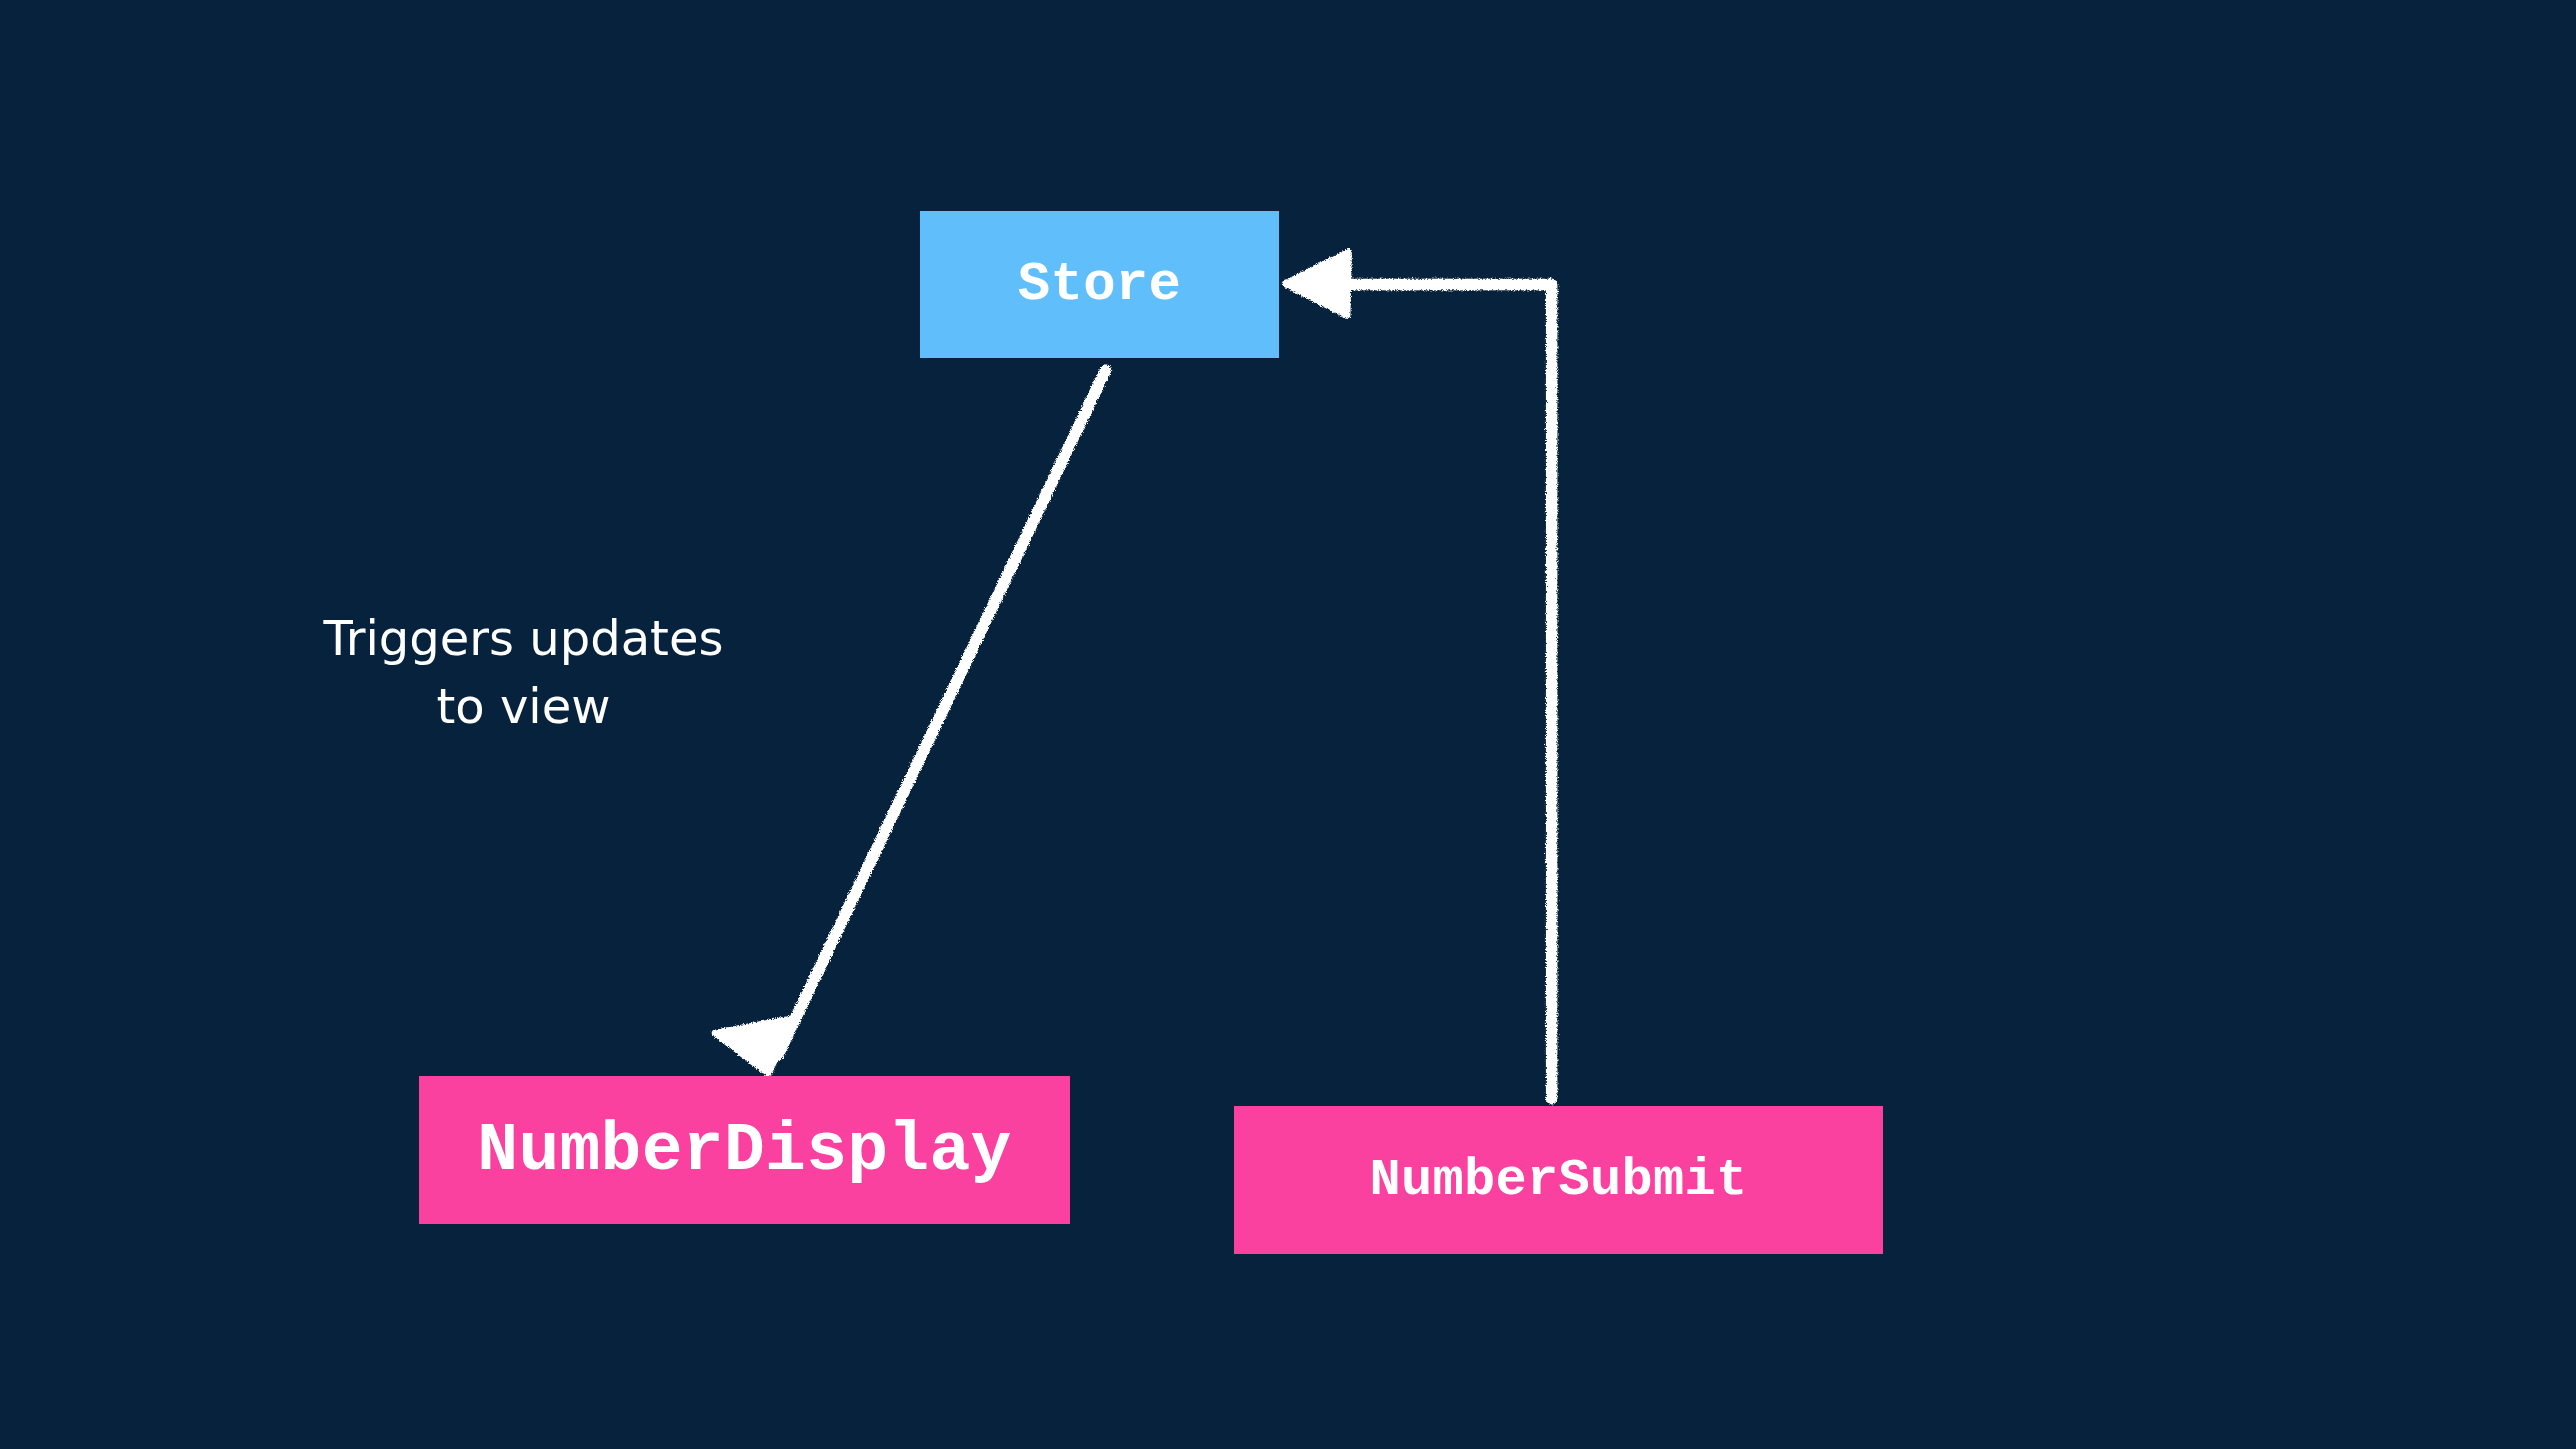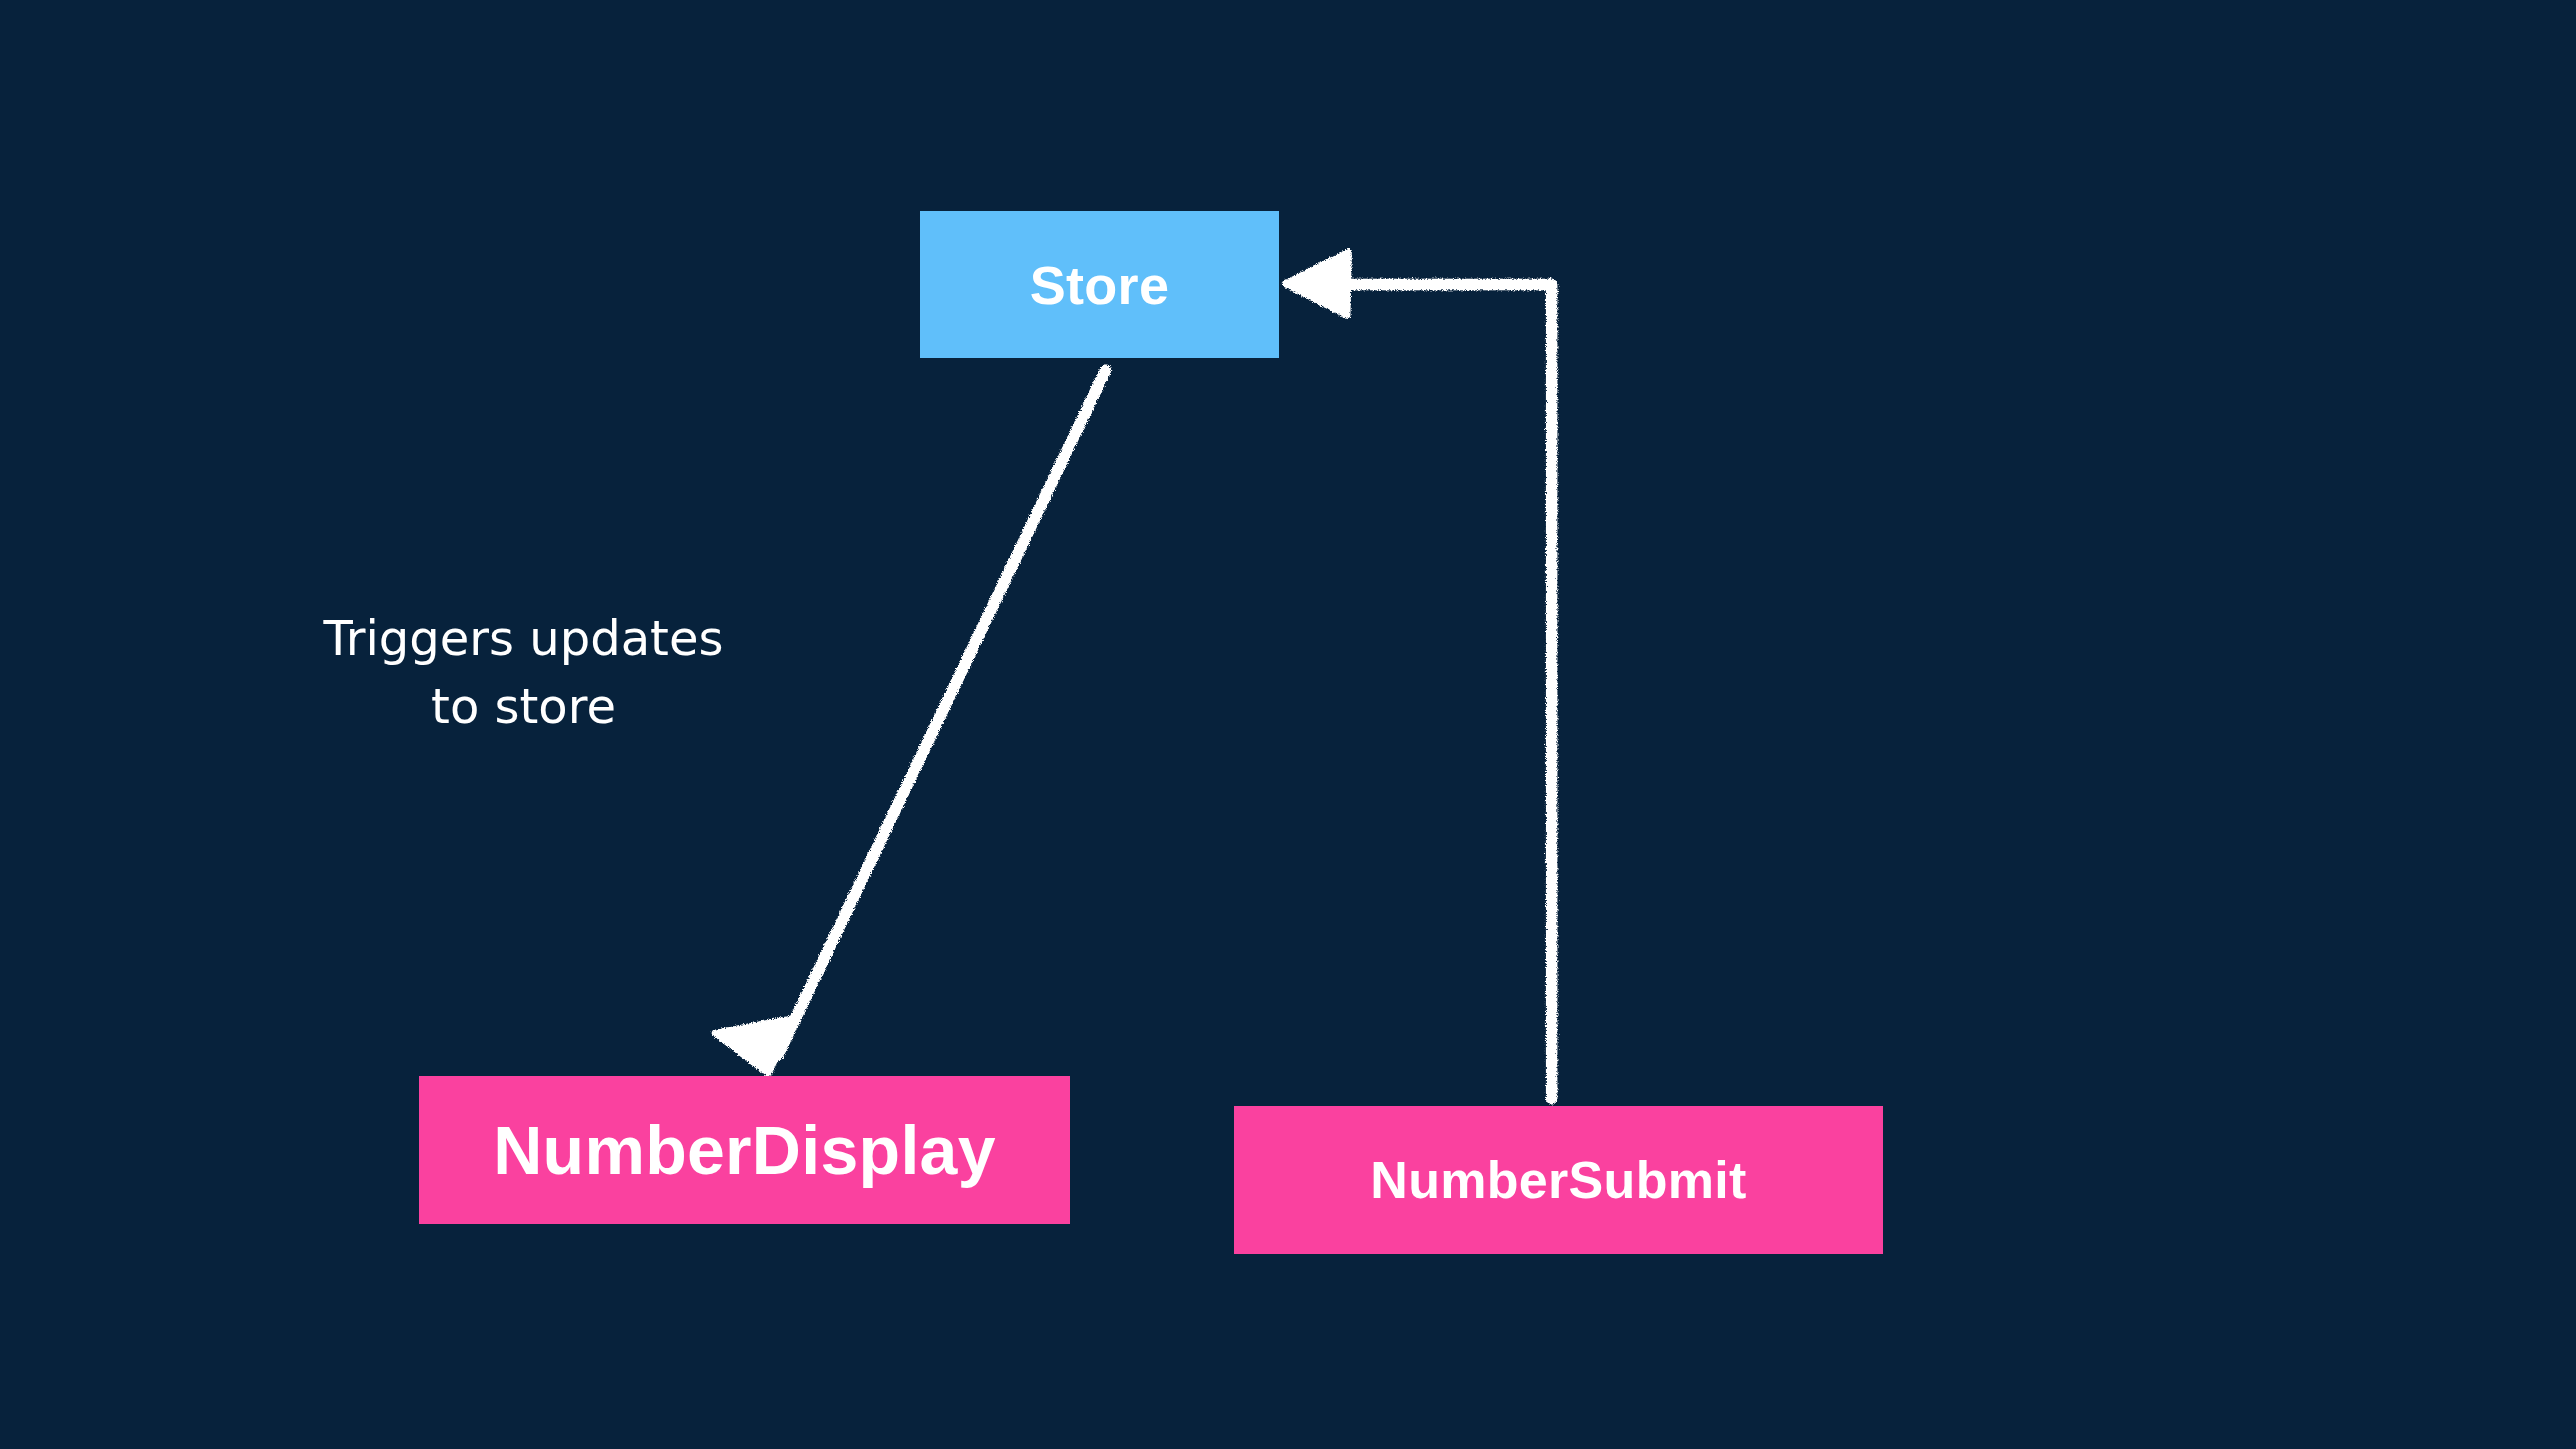--- a/index.html
+++ b/index.html
@@ -15,21 +15,21 @@
     overflow: hidden;
     font-family: "DejaVu Sans", sans-serif;
   }
 
   .node {
     position: absolute;
     display: flex;
     align-items: center;
     justify-content: center;
     color: #ffffff;
-    font-family: Liberation Sans, sans-serif;
+    font-family: Liberation Mono, monospace;
     font-weight: 700;
     letter-spacing: 0.3px;
     user-select: none;
   }
 
   #node-store {
     left: 920px;
     top: 211px;
     width: 359px;
     height: 147px;
@@ -137,18 +137,18 @@
   <div class="node" id="node-number-display">
     <span>NumberDisplay</span>
   </div>
 
   <div class="node" id="node-number-submit">
     <span>NumberSubmit</span>
   </div>
 
   <div class="edge-label" id="label-triggers">
     <span>Triggers updates</span><br>
-    <span>to store</span>
+    <span>to view</span>
   </div>
 
 
 </div>
 
 
 </body></html>

